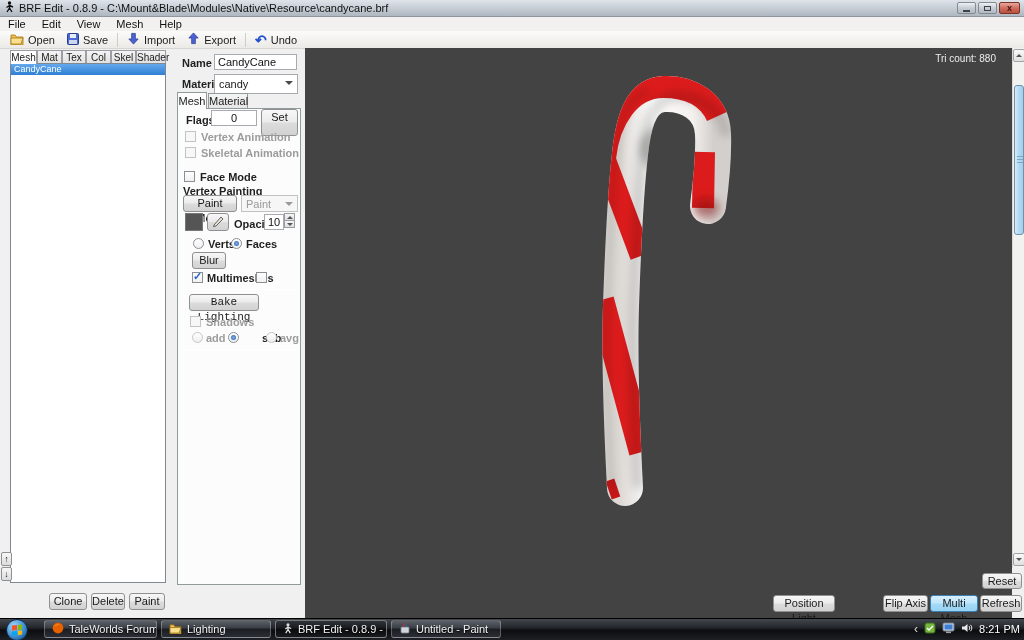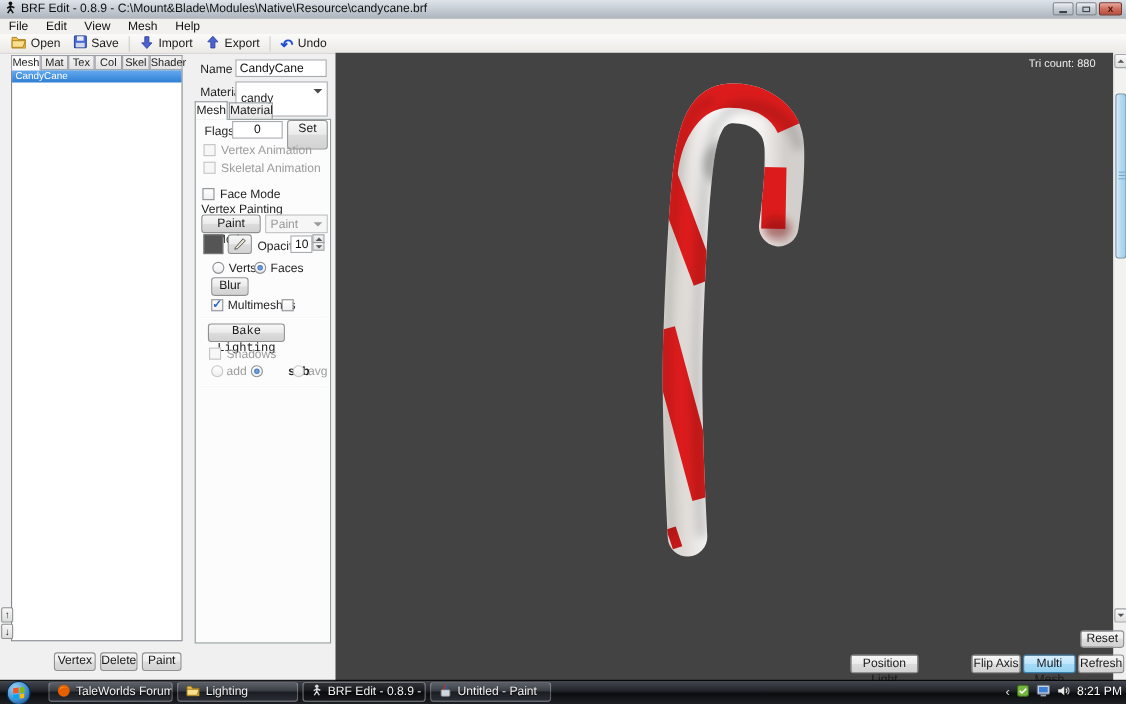--- a/index.html
+++ b/index.html
@@ -39,21 +39,21 @@
     background:linear-gradient(#63a9ee,#2f7fd4); color:#fff; font-size:9px; line-height:11px; padding-left:3px; }
   .side-arrow { position:absolute; left:1px; width:11px; height:14px; border:1px solid #8e9091; border-radius:2px;
     background:linear-gradient(#f7f7f7,#dcdcdc); text-align:center; line-height:12px; font-size:9px; font-weight:bold; }
 
   
   .b3 { position:absolute; border:1px solid #8e9091; border-radius:3px; font-size:11px; color:#1a1a1a;
     background:linear-gradient(#f7f7f7,#ebebeb 48%,#dcdcdc 52%,#d2d2d2); text-align:center; }
   .b3.toggled { background:linear-gradient(#d9effd,#bde6fd 48%,#a6dbf7 52%,#96d2f2); border-color:#3c7fb1; }
 
   
-  .plabel { position:absolute; font-size:11px; color:#1f1f1f; white-space:nowrap; }
+  .plabel { position:absolute; font-size:11px; color:#1f1f1f; white-space:nowrap;font-weight:bold; }
   .plabel.dis { color:#9c9c9c; }
   .tfield { position:absolute; border:1px solid #a7abb0; background:#fff; font-family:"Liberation Sans",sans-serif;
     font-size:11px; color:#111; padding:0 3px; }
   .combo { position:absolute; border:1px solid #a7abb0; background:#fff; font-size:11px; display:flex;
     align-items:center; padding-left:4px; }
   .combo .carrow { position:absolute; right:4px; top:6px; width:0; height:0; border-left:4px solid transparent;
     border-right:4px solid transparent; border-top:4px solid #4a4a4a; }
   .combo.dis { background:#f6f6f6; color:#9a9a9a; border-color:#c2c2c2; }
   .combo.dis .carrow { border-top-color:#9a9a9a; }
   .mtab { position:absolute; font-size:11px; text-align:center; border:1px solid #919b9c; border-bottom:none;
@@ -179,28 +179,28 @@
   <div class="ltab" style="left:86px;width:25px;">Col</div>
   <div class="ltab" style="left:111px;width:25px;">Skel</div>
   <div class="ltab" style="left:136px;width:30px;">Shader</div>
 
   <div class="abs listbox">
     <div class="listrow-sel">CandyCane</div>
   </div>
   <div class="side-arrow" style="top:552px;">↑</div>
   <div class="side-arrow" style="top:567px;">↓</div>
 
-  <div class="b3" style="left:49px;top:593px;width:38px;height:17px;line-height:15px;">Vertex</div>
+  <div class="b3" style="left:49px;top:593px;width:38px;height:17px;line-height:15px;">Clone</div>
   <div class="b3" style="left:91px;top:593px;width:34px;height:17px;line-height:15px;">Delete</div>
   <div class="b3" style="left:129px;top:593px;width:36px;height:17px;line-height:15px;">Paint</div>
 
   <span class="plabel" style="left:182px;top:57px;">Name</span>
   <input class="tfield" style="left: 214px; top: 54px; width: 83px; height: 16px;" value="CandyCane">
   <span class="plabel" style="left:182px;top:78px;">Material</span>
-  <div class="combo" style="left:214px;top:74px;width:84px;height:32px;">
+  <div class="combo" style="left:214px;top:74px;width:84px;height:20px;">
     <span>candy</span>
     <span class="carrow"></span>
   </div>
 
   <div class="mtab active" style="left:177px;top:92px;width:30px;height:17px;line-height:16px;">Mesh</div>
   <div class="mtab" style="left:208px;top:93px;width:40px;height:16px;line-height:15px;">Material</div>
   <div class="abs tabpage"></div>
 
   <span class="plabel" style="left:186px;top:114px;">Flags</span>
   <input class="tfield" style="left: 211px; top: 110px; width: 46px; height: 16px; text-align: center;" value="0">

